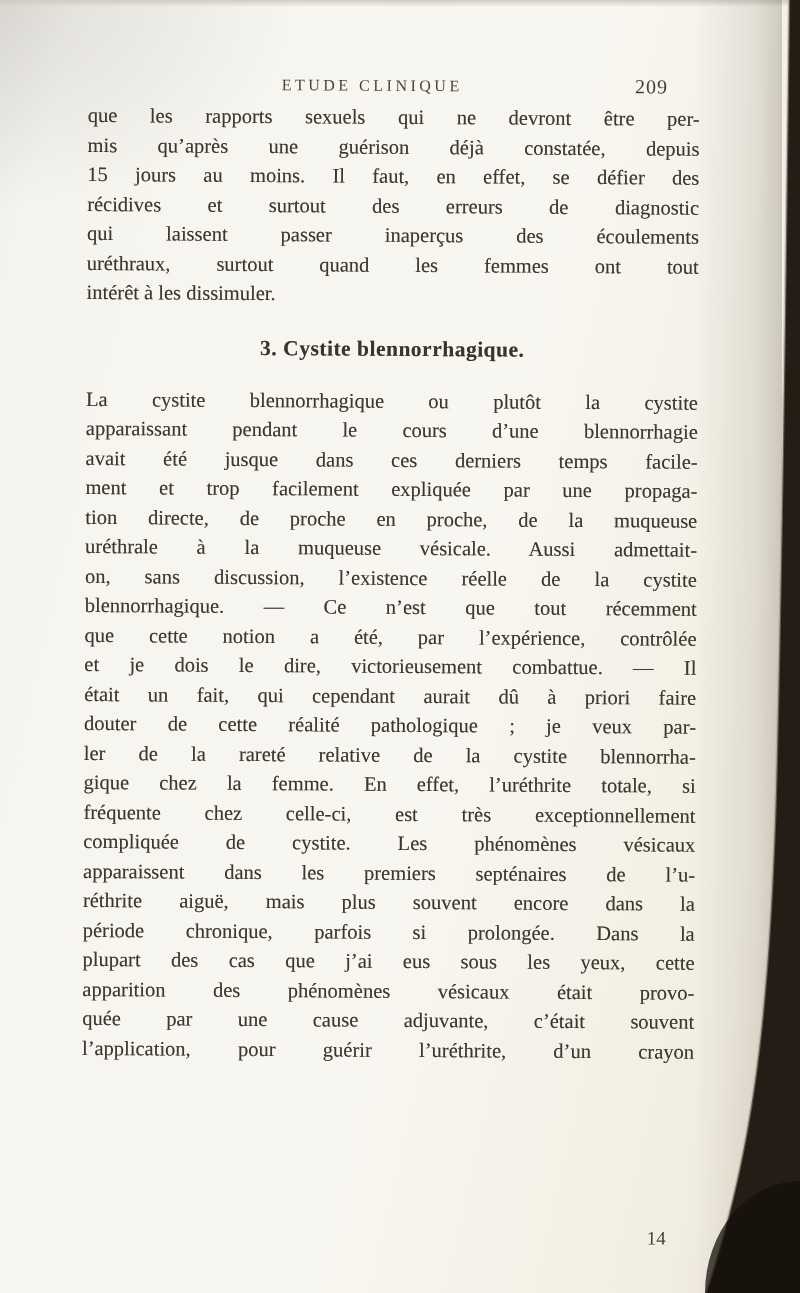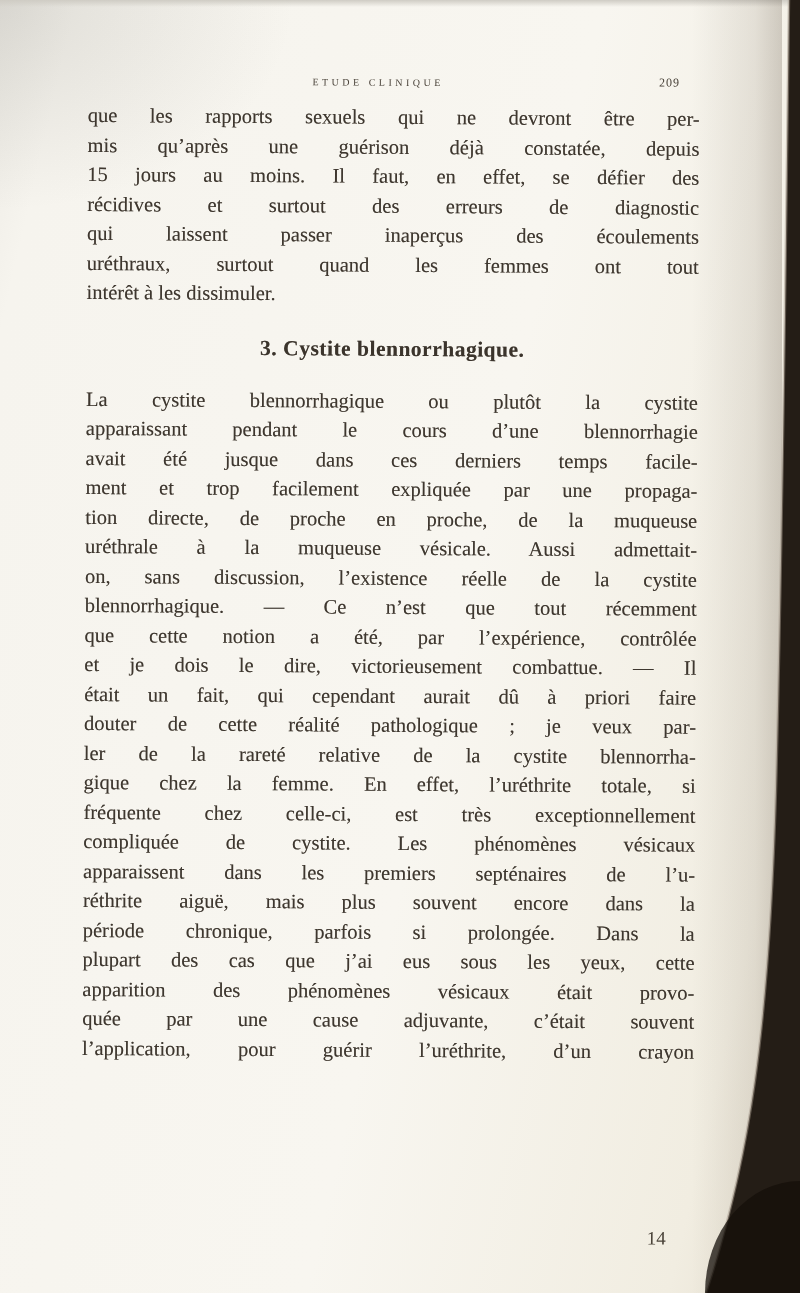--- a/index.html
+++ b/index.html
@@ -65,29 +65,29 @@
   .running-header {
     position: relative;
     height: 22px;
     margin-bottom: 7px;
   }
   .running-title {
     position: absolute;
     left: 50%;
     transform: translateX(-62%);
     top: 3px;
-    font-size: 10px;
+    font-size: 16px;
     letter-spacing: 3.5px;
     color: #4b443b;
   }
   .page-number {
     position: absolute;
-    right: 20px;
+    right: 32px;
     top: 0;
-    font-size: 12px;
+    font-size: 20px;
     letter-spacing: 1px;
     color: #443d34;
     text-align: right;
   }
 
   .paragraph {
     font-size: 20.5px;
     line-height: 29.5px;
     text-shadow: 0 0 0.5px rgba(62,55,47,0.45);
   }

